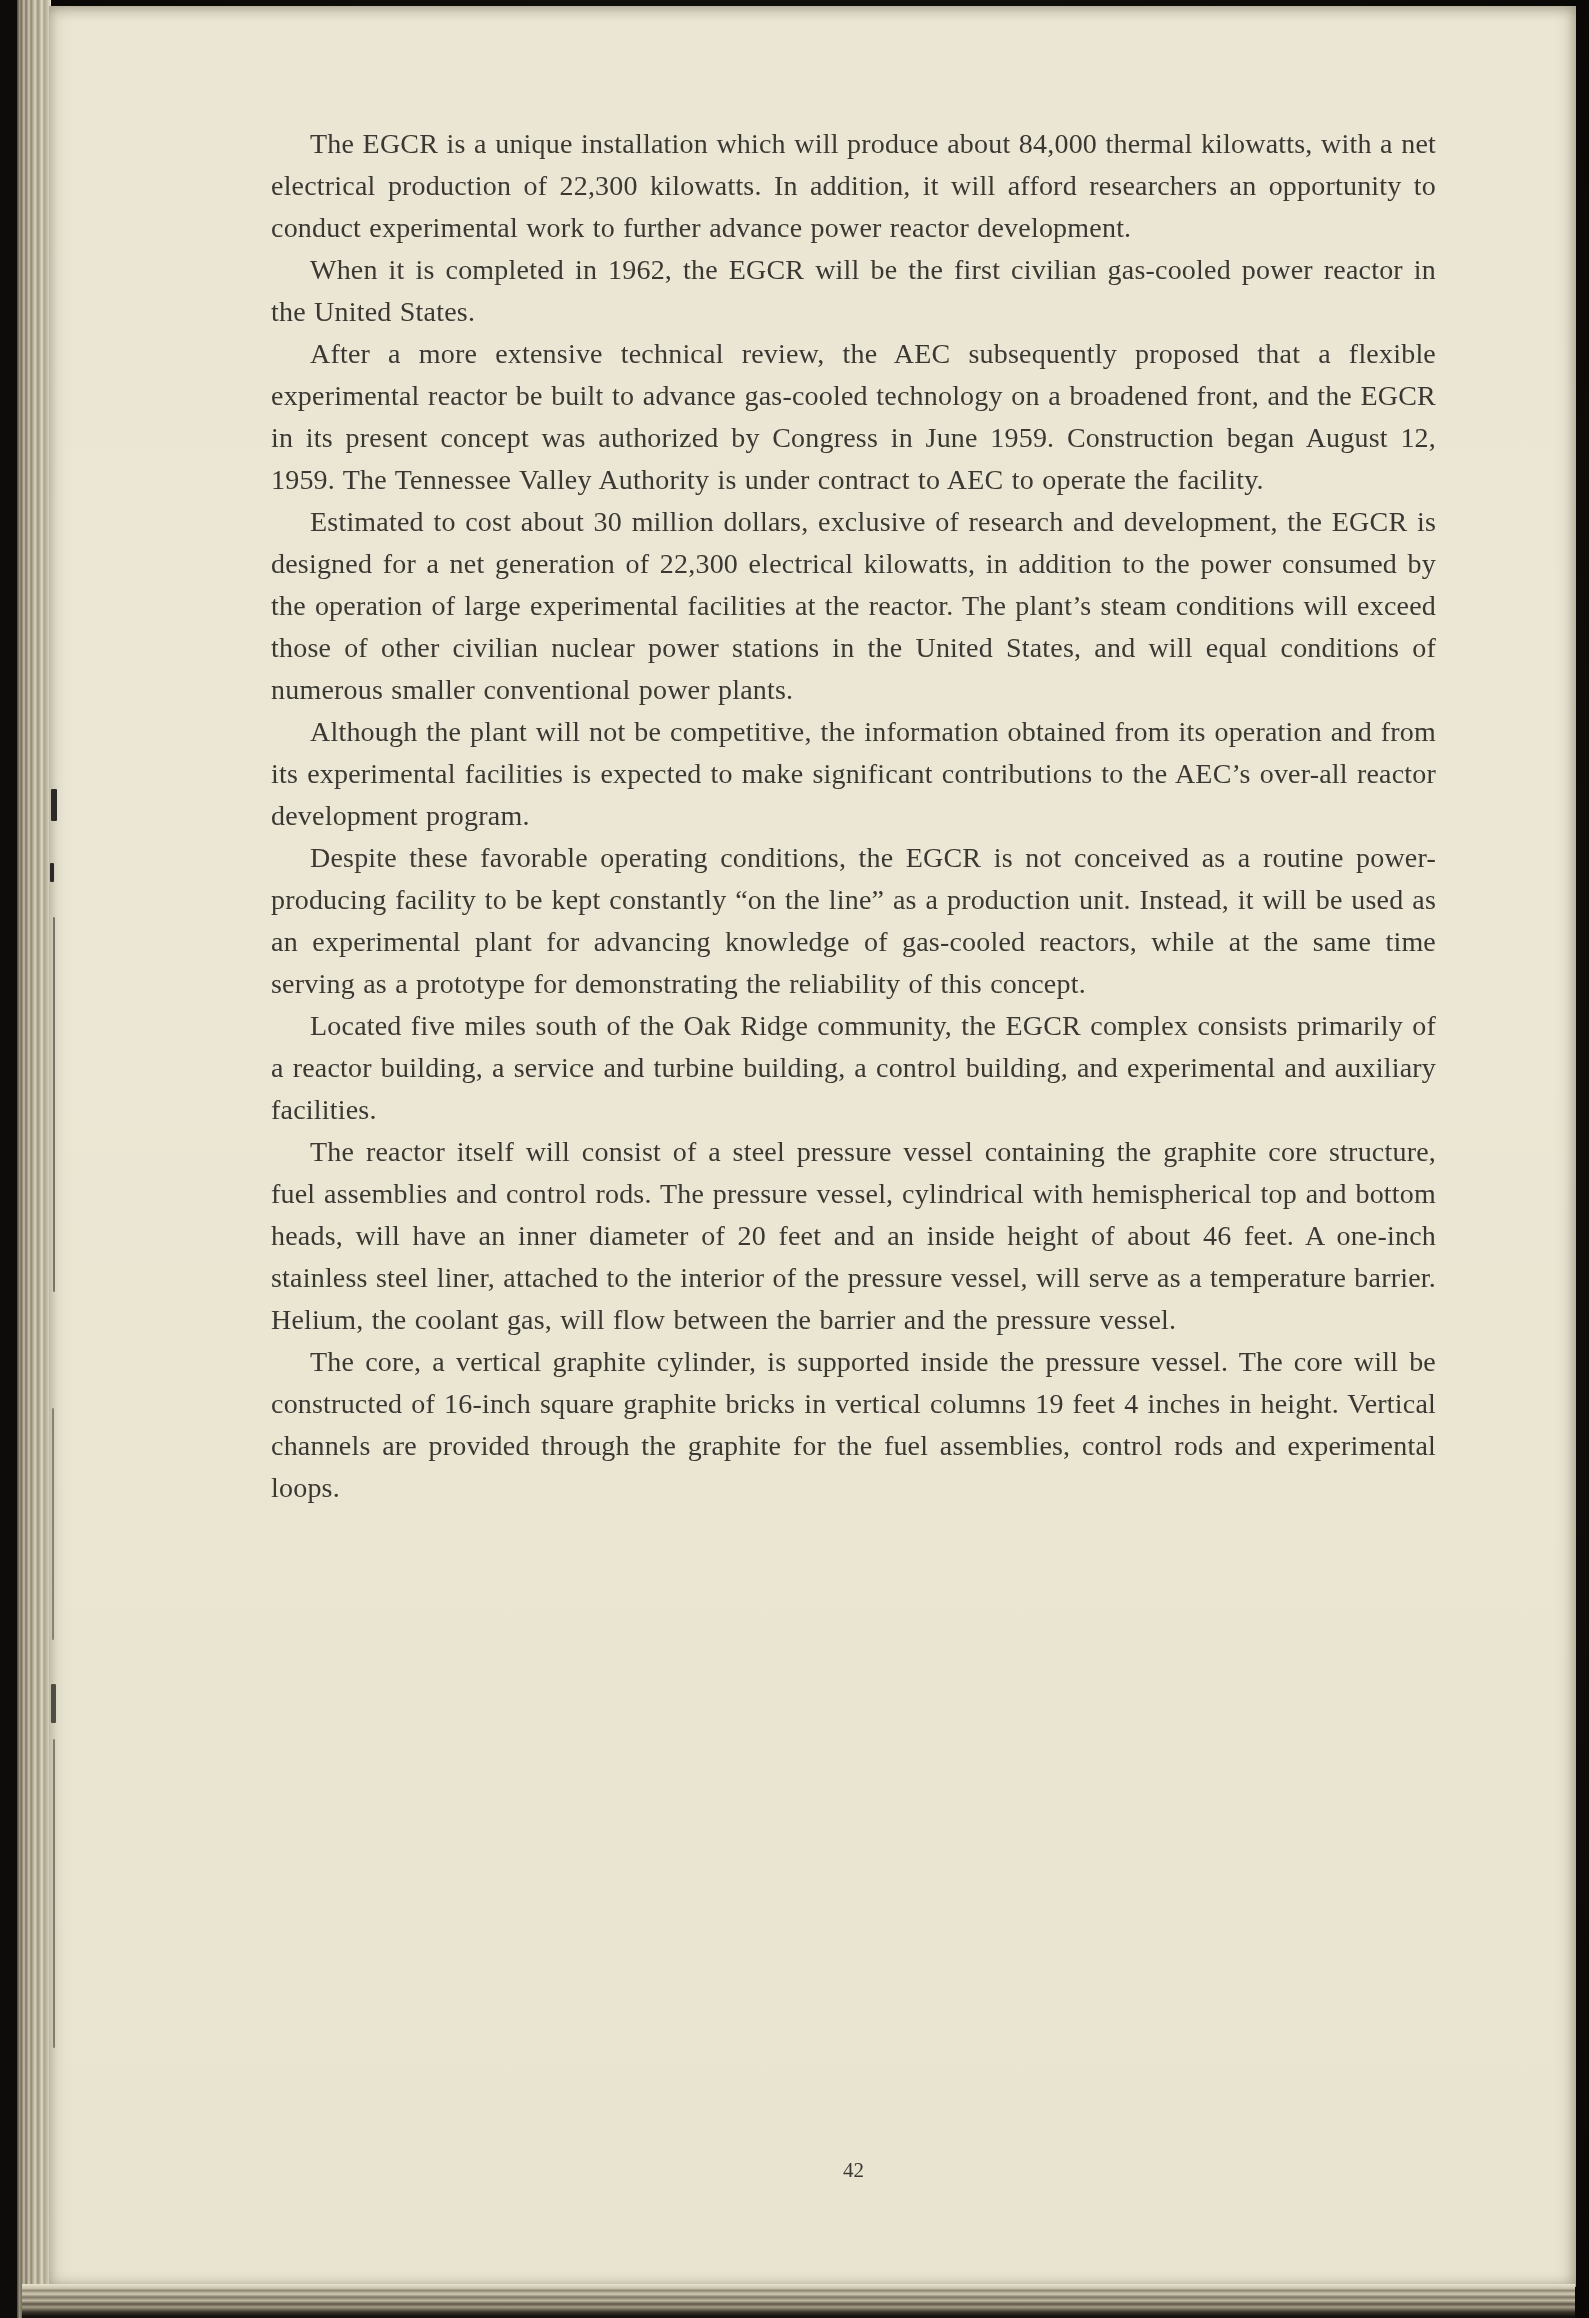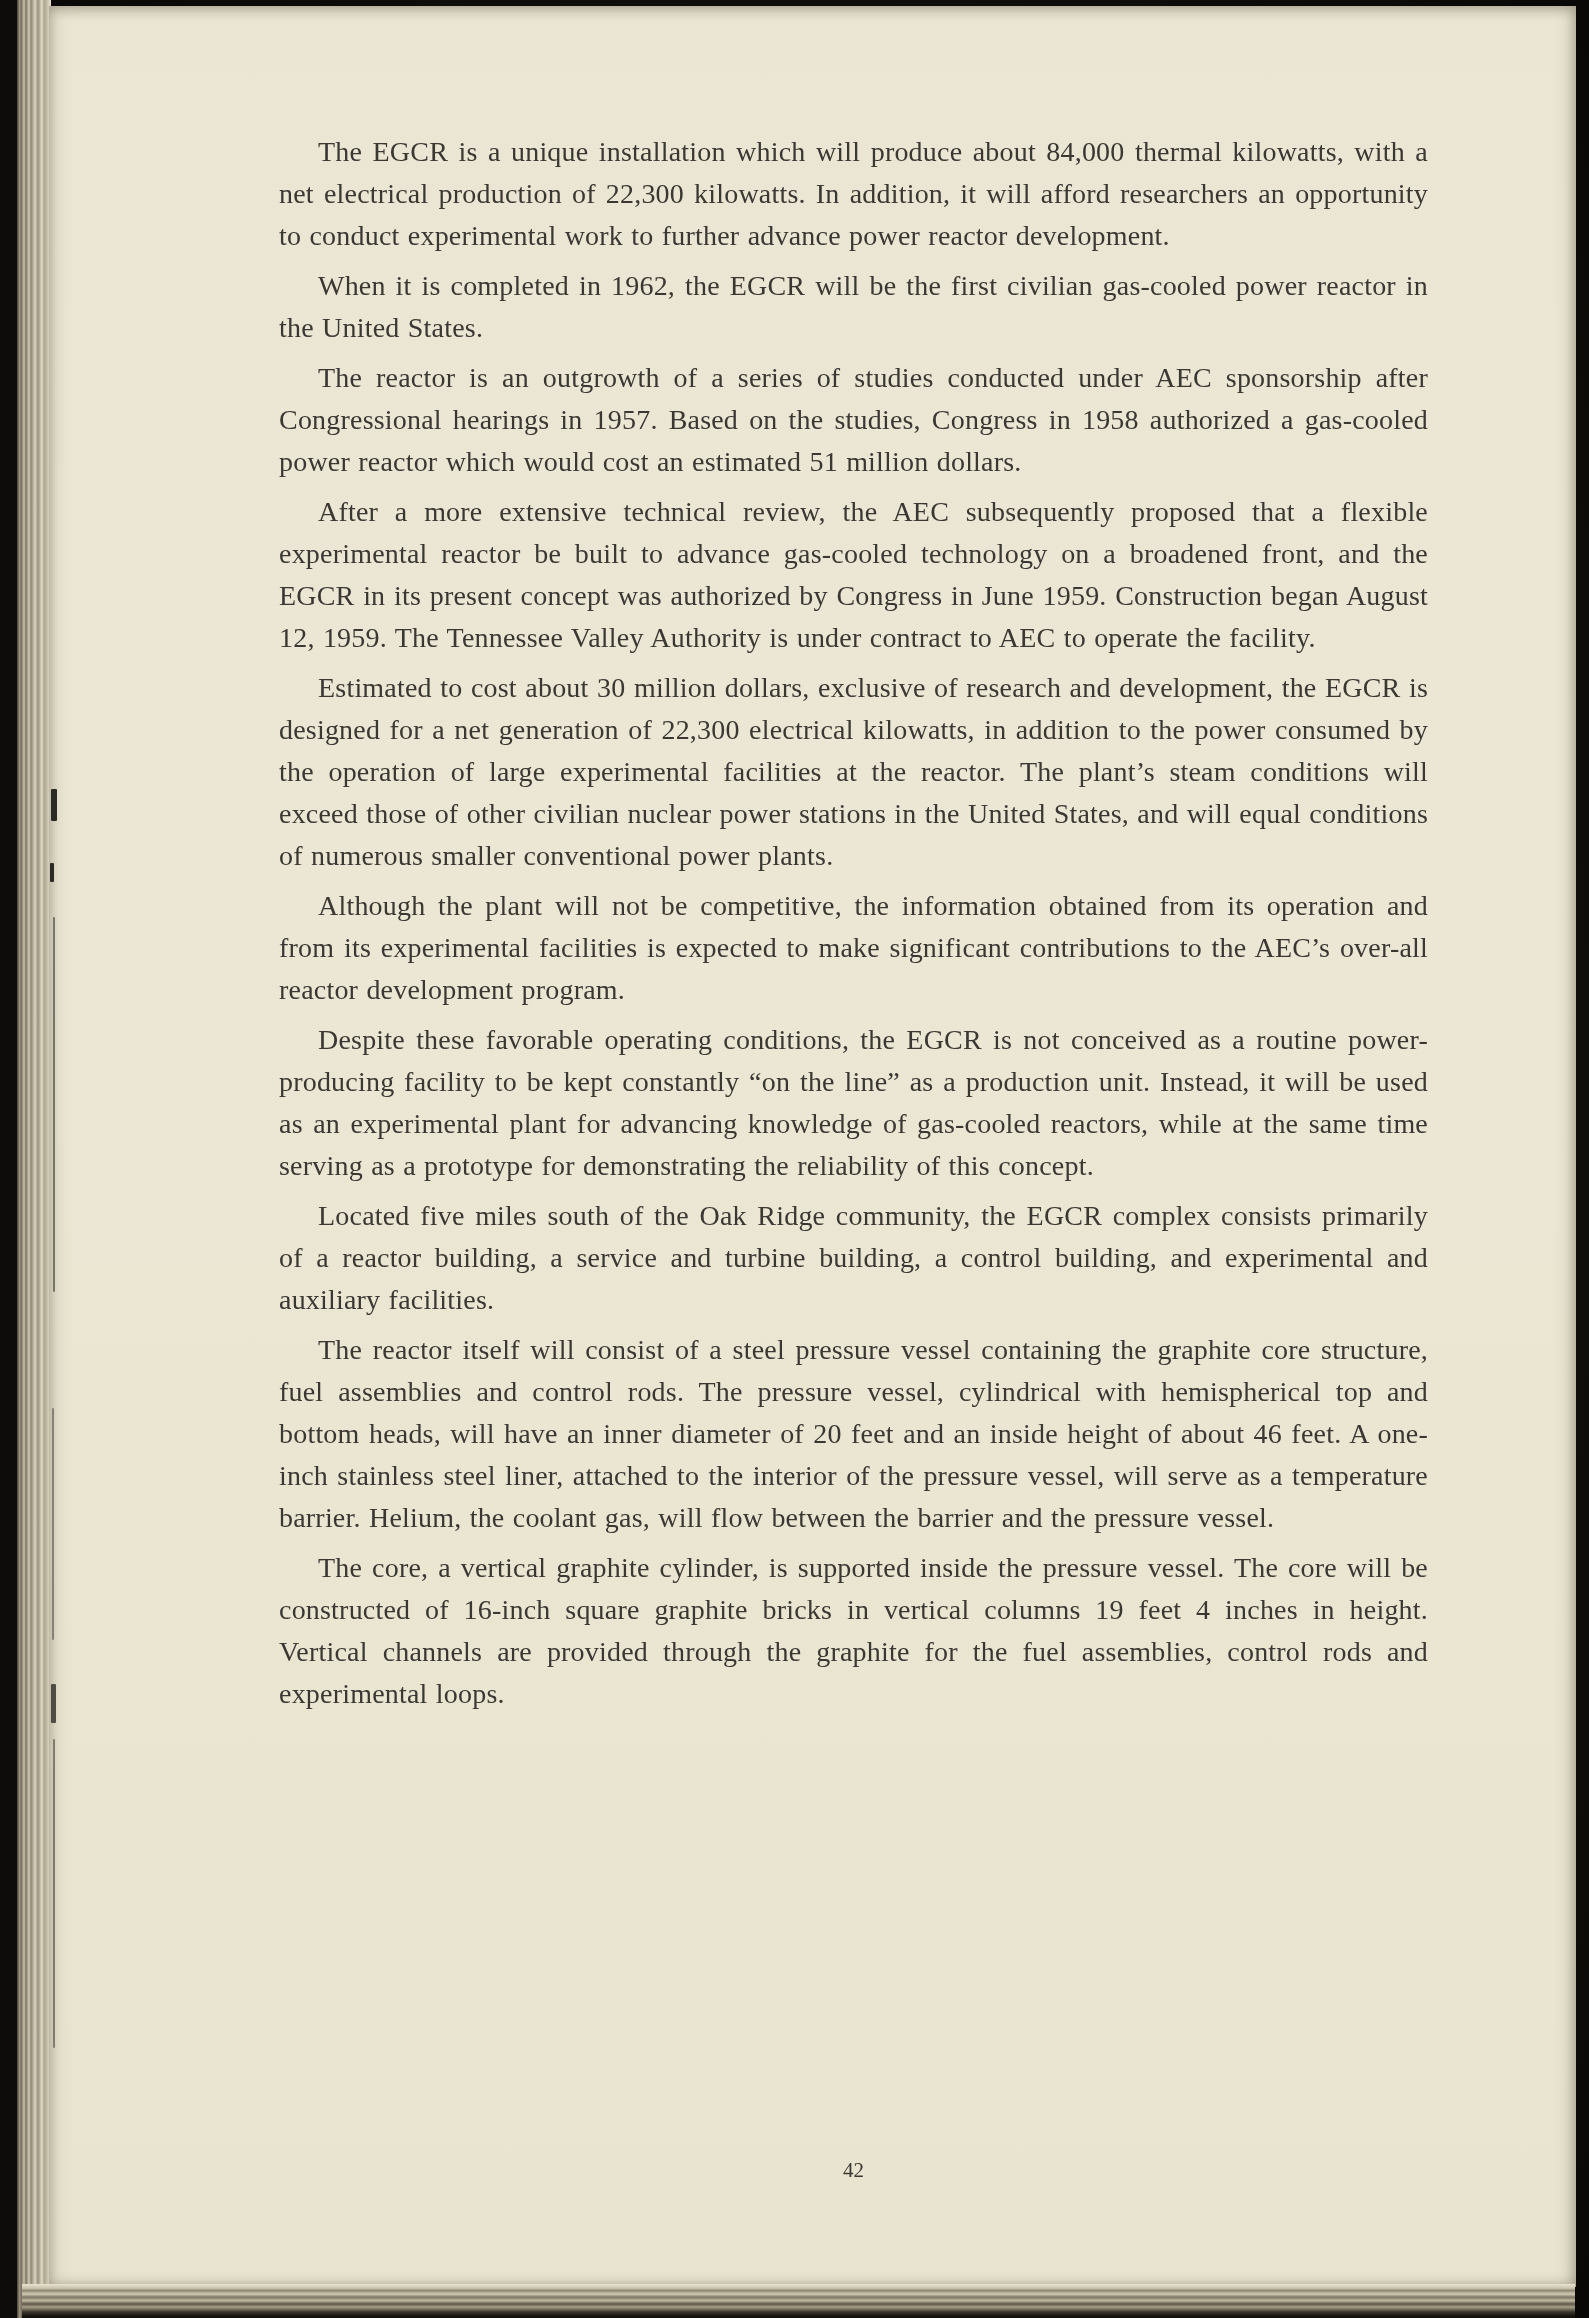--- a/index.html
+++ b/index.html
@@ -81,21 +81,21 @@
     position: absolute;
     left: 222px; top: 117px;
     width: 1165px;
     color: #3b3833;
     font-size: 28px;
     line-height: 42px;
     text-align: justify;
     letter-spacing: 0.2px;
   }
   .text-block p {
-    margin: 8px;
+    margin: 0;
     text-indent: 39px;
     word-spacing: 1.1px;
   }
 
   .page-number {
     position: absolute;
     left: 222px; top: 2152px;
     width: 1165px;
     text-align: center;
     color: #3b3833;
@@ -114,21 +114,20 @@
   <span class="ink-mark mark-1"></span>
   <span class="ink-mark mark-2"></span>
   <span class="ink-mark mark-3"></span>
   <span class="ink-mark mark-4"></span>
   <span class="ink-mark mark-5"></span>
   <span class="ink-mark mark-6"></span>
 
   <div class="text-block">
     <p>The EGCR is a unique installation which will produce about 84,000 thermal kilowatts, with a net electrical production of 22,300 kilowatts. In addition, it will afford researchers an opportunity to conduct experimental work to further advance power reactor development.</p>
     <p>When it is completed in 1962, the EGCR will be the first civilian gas-cooled power reactor in the United States.</p>
-    <p>The reactor is an outgrowth of a series of studies conducted under AEC sponsorship after Congressional hearings in 1957. Based on the studies, Congress in 1958 authorized a gas-cooled power reactor which would cost an estimated 51 million dollars.</p>
     <p>After a more extensive technical review, the AEC subsequently proposed that a flexible experimental reactor be built to advance gas-cooled technology on a broadened front, and the EGCR in its present concept was authorized by Congress in June 1959. Construction began August 12, 1959. The Tennessee Valley Authority is under contract to AEC to operate the facility.</p>
     <p>Estimated to cost about 30 million dollars, exclusive of research and development, the EGCR is designed for a net generation of 22,300 electrical kilowatts, in addition to the power consumed by the operation of large experimental facilities at the reactor. The plant’s steam conditions will exceed those of other civilian nuclear power stations in the United States, and will equal conditions of numerous smaller conventional power plants.</p>
     <p>Although the plant will not be competitive, the information obtained from its operation and from its experimental facilities is expected to make significant contributions to the AEC’s over-all reactor development program.</p>
     <p>Despite these favorable operating conditions, the EGCR is not conceived as a routine power-producing facility to be kept constantly “on the line” as a production unit. Instead, it will be used as an experimental plant for advancing knowledge of gas-cooled reactors, while at the same time serving as a prototype for demonstrating the reliability of this concept.</p>
     <p>Located five miles south of the Oak Ridge community, the EGCR complex consists primarily of a reactor building, a service and turbine building, a control building, and experimental and auxiliary facilities.</p>
     <p>The reactor itself will consist of a steel pressure vessel containing the graphite core structure, fuel assemblies and control rods. The pressure vessel, cylindrical with hemispherical top and bottom heads, will have an inner diameter of 20 feet and an inside height of about 46 feet. A one-inch stainless steel liner, attached to the interior of the pressure vessel, will serve as a temperature barrier. Helium, the coolant gas, will flow between the barrier and the pressure vessel.</p>
     <p>The core, a vertical graphite cylinder, is supported inside the pressure vessel. The core will be constructed of 16-inch square graphite bricks in vertical columns 19 feet 4 inches in height. Vertical channels are provided through the graphite for the fuel assemblies, control rods and experimental loops.</p>
   </div>
 
   <div class="page-number">42</div>

